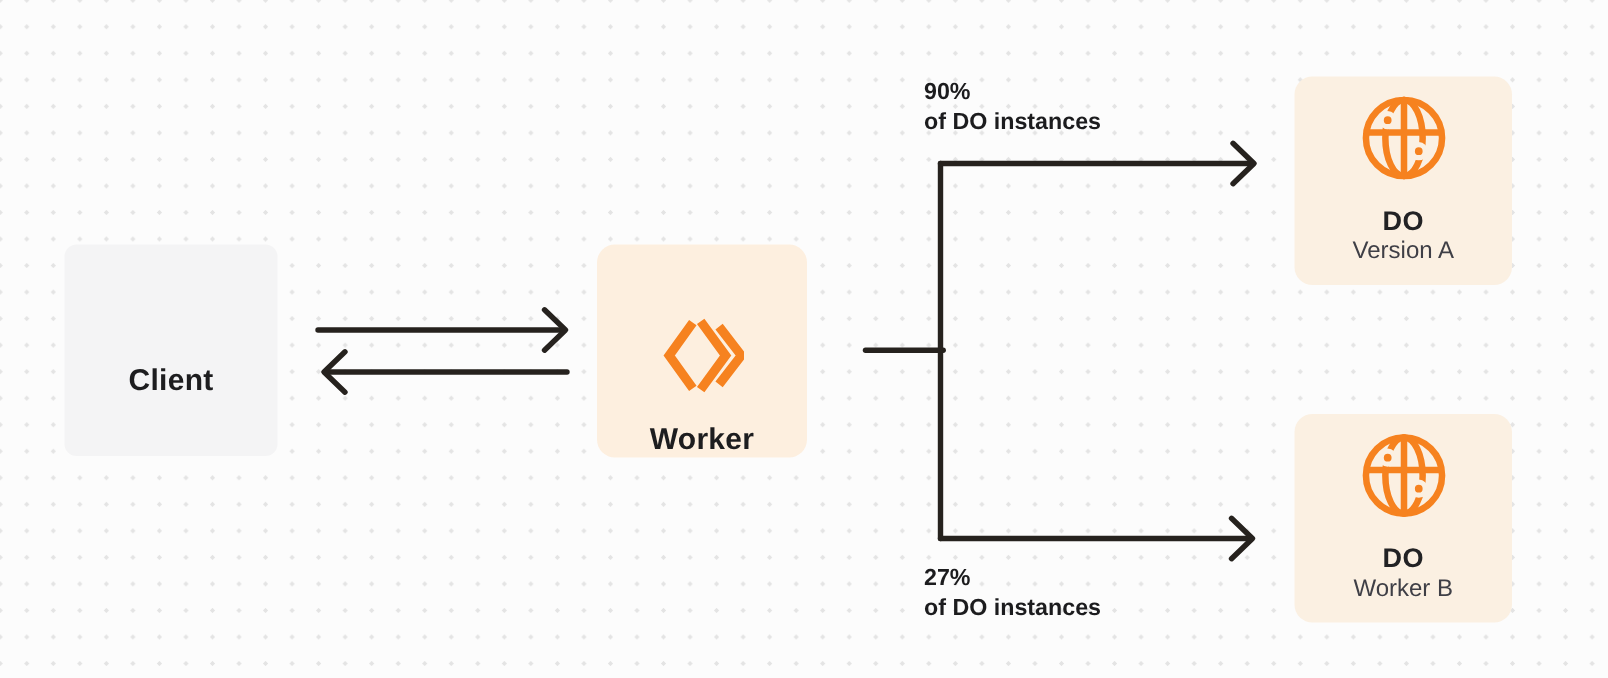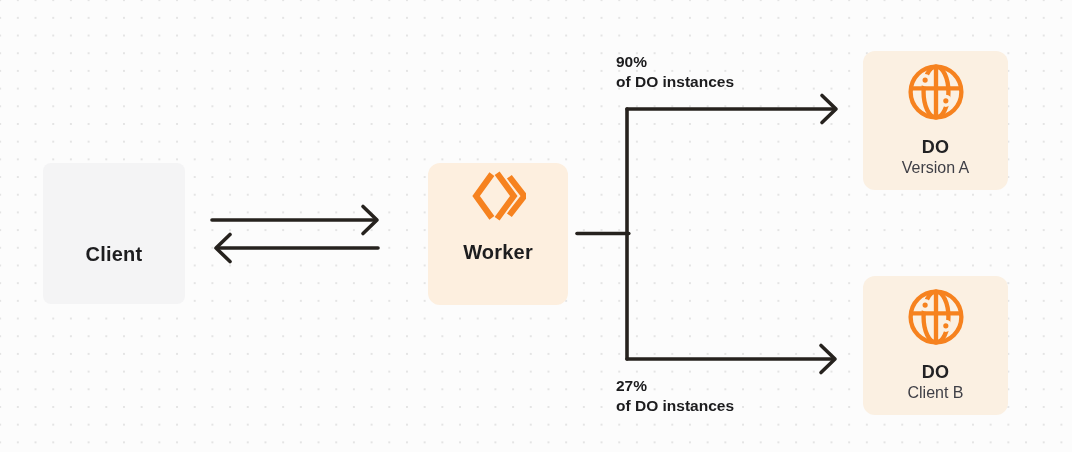--- a/index.html
+++ b/index.html
@@ -37,26 +37,26 @@
     left: 43px; top: 163px;
     width: 142px; height: 141px;
     background: #f4f4f5;
     border-radius: 8px;
   }
   .client-node .node-label {
     font-size: 20px; font-weight: bold; color: #1d1d1f; letter-spacing: 0.2px; margin-top: 42px;
   }
 
   .worker-node {
-    left: 428px; top: 163px;
+    left: 398px; top: 163px;
     width: 140px; height: 142px;
     background: #fdefdf;
     border-radius: 12px;
-    justify-content: flex-start;
-    padding-top: 5px;
+    justify-content: flex-end;
+    padding-top: 35px;
   }
   .worker-node .node-label {
     font-size: 20px; font-weight: bold; color: #1d1d1f; margin-top: 17px; letter-spacing: 0.2px;
   }
 
   .do-node {
     left: 863px;
     width: 145px; height: 139px;
     background: #fbf0e2;
     border-radius: 12px;
@@ -155,16 +155,16 @@
       <svg width="58" height="58" viewBox="0 0 56 56" fill="none" stroke-width="4.2" stroke-linecap="round" stroke="#f6821f">
         <circle cx="28" cy="28" r="24.5"></circle>
         <ellipse cx="28" cy="28" rx="12" ry="24.5"></ellipse>
         <path d="M28,3.5 L28,52.5"></path>
         <path d="M4.5,24.5 L51.5,24.5"></path>
         <circle cx="17.5" cy="16.5" r="4.2" stroke="#fbf0e2" stroke-width="3.4" fill="#f6821f"></circle>
         <circle cx="37.5" cy="36.5" r="4.2" stroke="#fbf0e2" stroke-width="3.4" fill="#f6821f"></circle>
       </svg>
     </span>
     <span class="do-title">DO</span>
-    <span class="do-subtitle">Client B</span>
+    <span class="do-subtitle">Worker B</span>
   </div>
 
 </div>
 
 </body></html>

